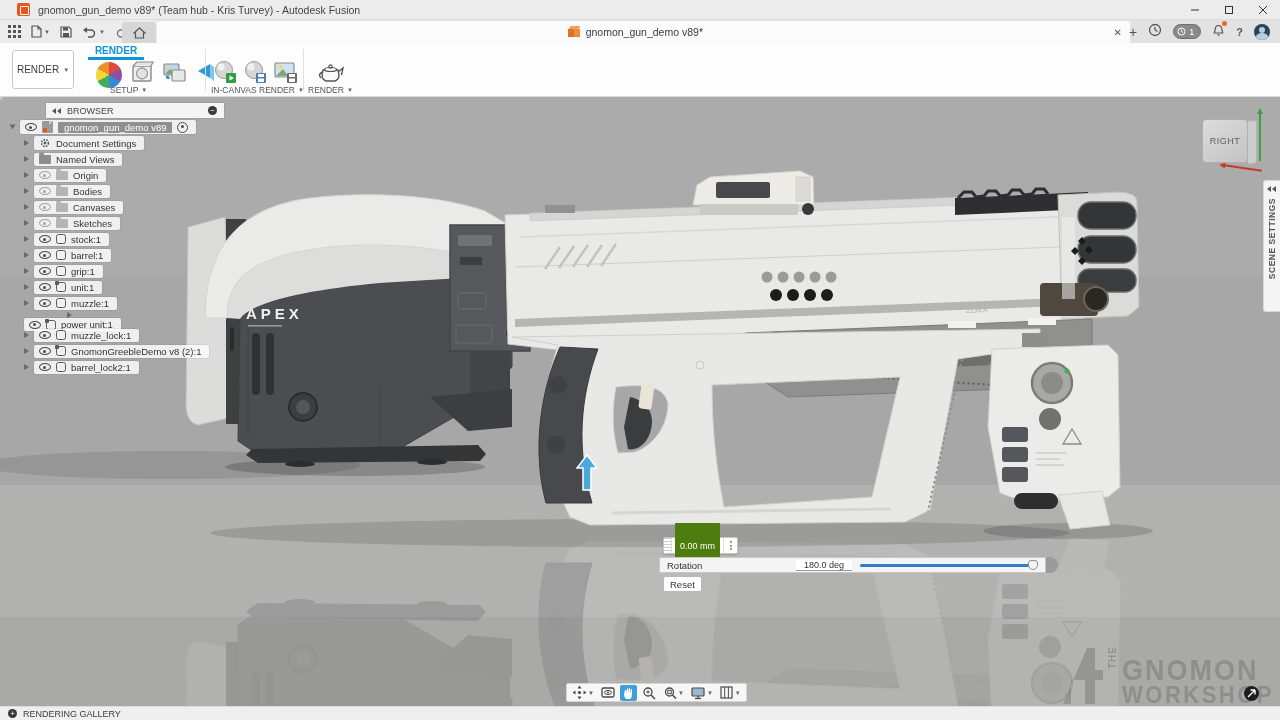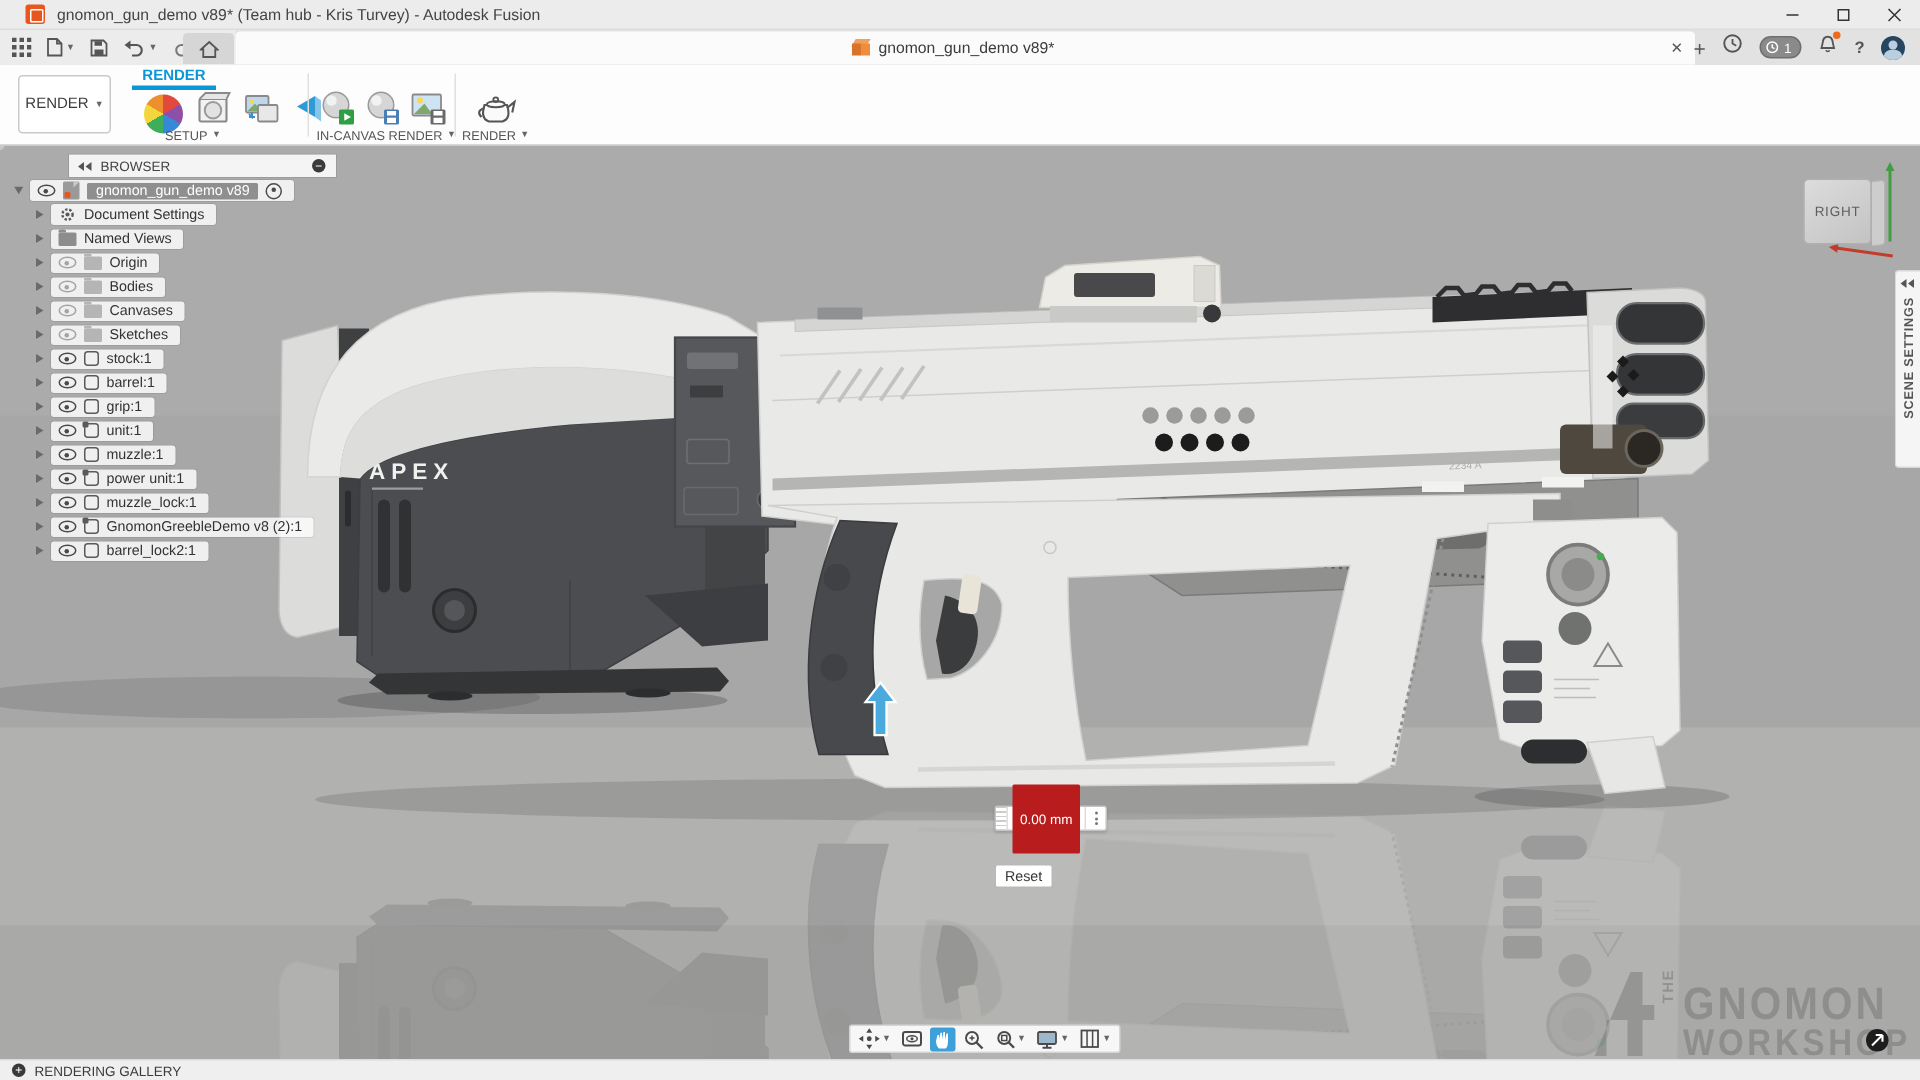--- a/index.html
+++ b/index.html
@@ -90,21 +90,21 @@
   .vc-x::before { content:""; position:absolute; left:-5px; top:-2px; border-top:3px solid transparent; border-bottom:3px solid transparent; border-right:6px solid #c23b2b; }
 
   
   .sstab { position:absolute; right:0; top:83px; width:17px; height:132px; background:#f5f5f5; border:1px solid #d9d9d9; border-right:none; border-radius:3px 0 0 3px; display:flex; flex-direction:column; align-items:center; padding-top:5px; }
   .sstab .dblarrow { margin:0 0 6px 0; }
   .sstab-label { writing-mode:vertical-rl; transform:rotate(180deg); font-size:8.5px; font-weight:bold; color:#555; letter-spacing:.5px; }
 
   
   .distbox { position:absolute; left:663px; top:440px; height:17px; background:#fff; border:1px solid #c4c4c4; border-radius:2px; display:flex; align-items:center; box-shadow:0 1px 2px rgba(0,0,0,.15); }
   .gripdots { width:8px; height:100%; border-right:1px solid #ddd; background:repeating-linear-gradient(0deg,#fff 0 2px,#ccc 2px 3px); }
-  .distval { background:#b91c1c; color:#fff; font-size:9px; padding:18px 5px; margin:0 3px; border-radius:1px; }
+  .distval { background:#4d7c0f; color:#fff; font-size:9px; padding:18px 5px; margin:0 3px; border-radius:1px; }
   .kebab { width:14px; height:100%; border-left:1px solid #ddd; display:flex; flex-direction:column; align-items:center; justify-content:center; gap:1.5px; }
   .kebab i { width:2px; height:2px; border-radius:50%; background:#777; }
   .rotpanel { position:absolute; left:659px; top:460px; width:387px; height:16px; background:#f4f4f4; border:1px solid #c8c8c8; display:flex; align-items:center; font-size:9.5px; color:#333; }
   .rotlabel { margin-left:7px; }
   .rotval { margin-left:auto; width:56px; text-align:center; background:#fff; border-bottom:1px solid #999; font-size:9px; }
   .sliderwrap { width:175px; margin:0 10px 0 8px; position:relative; height:10px; }
   .slidertrack { position:absolute; left:0; top:4px; width:100%; height:3px; background:#2f7dc5; border-radius:2px; }
   .sliderhandle { position:absolute; right:-3px; top:0; width:10px; height:10px; background:#f4f4f4; border:1px solid #8f8f8f; border-radius:3px 3px 50% 50%; }
   .resetbtn { position:absolute; left:663px; top:479px; height:16px; padding:0 6px; background:#fff; border:1px solid #b9b9b9; border-radius:2px; font-size:9.5px; color:#333; display:flex; align-items:center; }
 
@@ -566,21 +566,21 @@
         </span>
     </div>
     <div class="brow" style="left:24px; top:199px;">
       <span class="tri"></span>
       <span class="pill">
           <span class="eye"></span>
           <span class="ic-cube"></span>
           <span>muzzle:1</span>
         </span>
     </div>
-    <div class="brow" style="left:24px; top:215px;">
+    <div class="brow" style="left:24px; top:215px;flex-direction:column;">
       <span class="tri"></span>
       <span class="pill">
           <span class="eye"></span>
           <span class="ic-comp"></span>
           <span>power unit:1</span>
         </span>
     </div>
     <div class="brow" style="left:24px; top:231px;">
       <span class="tri"></span>
       <span class="pill">
@@ -624,20 +624,28 @@
     <div class="distbox">
       <span class="gripdots"></span>
       <span class="distval">0.00 mm</span>
       <span class="kebab">
           <i></i>
           <i></i>
           <i></i>
         </span>
     </div>
 
+    <div class="rotpanel">
+      <span class="rotlabel">Rotation</span>
+      <span class="rotval">180.0 deg</span>
+      <span class="sliderwrap">
+        <span class="slidertrack"></span>
+        <span class="sliderhandle"></span>
+      </span>
+    </div>
     <div class="resetbtn">Reset</div>
 
     <div class="navbar">
       <span class="navbtn">
           <svg width="15" height="15">
             <circle cx="7.5" cy="7.5" r="1.6" fill="#4a4a4a"></circle>
             <polygon points="7.5,0.5 5.5,3.5 9.5,3.5" fill="#4a4a4a"></polygon>
             <polygon points="7.5,14.5 5.5,11.5 9.5,11.5" fill="#4a4a4a"></polygon>
             <polygon points="0.5,7.5 3.5,5.5 3.5,9.5" fill="#4a4a4a"></polygon>
             <polygon points="14.5,7.5 11.5,5.5 11.5,9.5" fill="#4a4a4a"></polygon>

